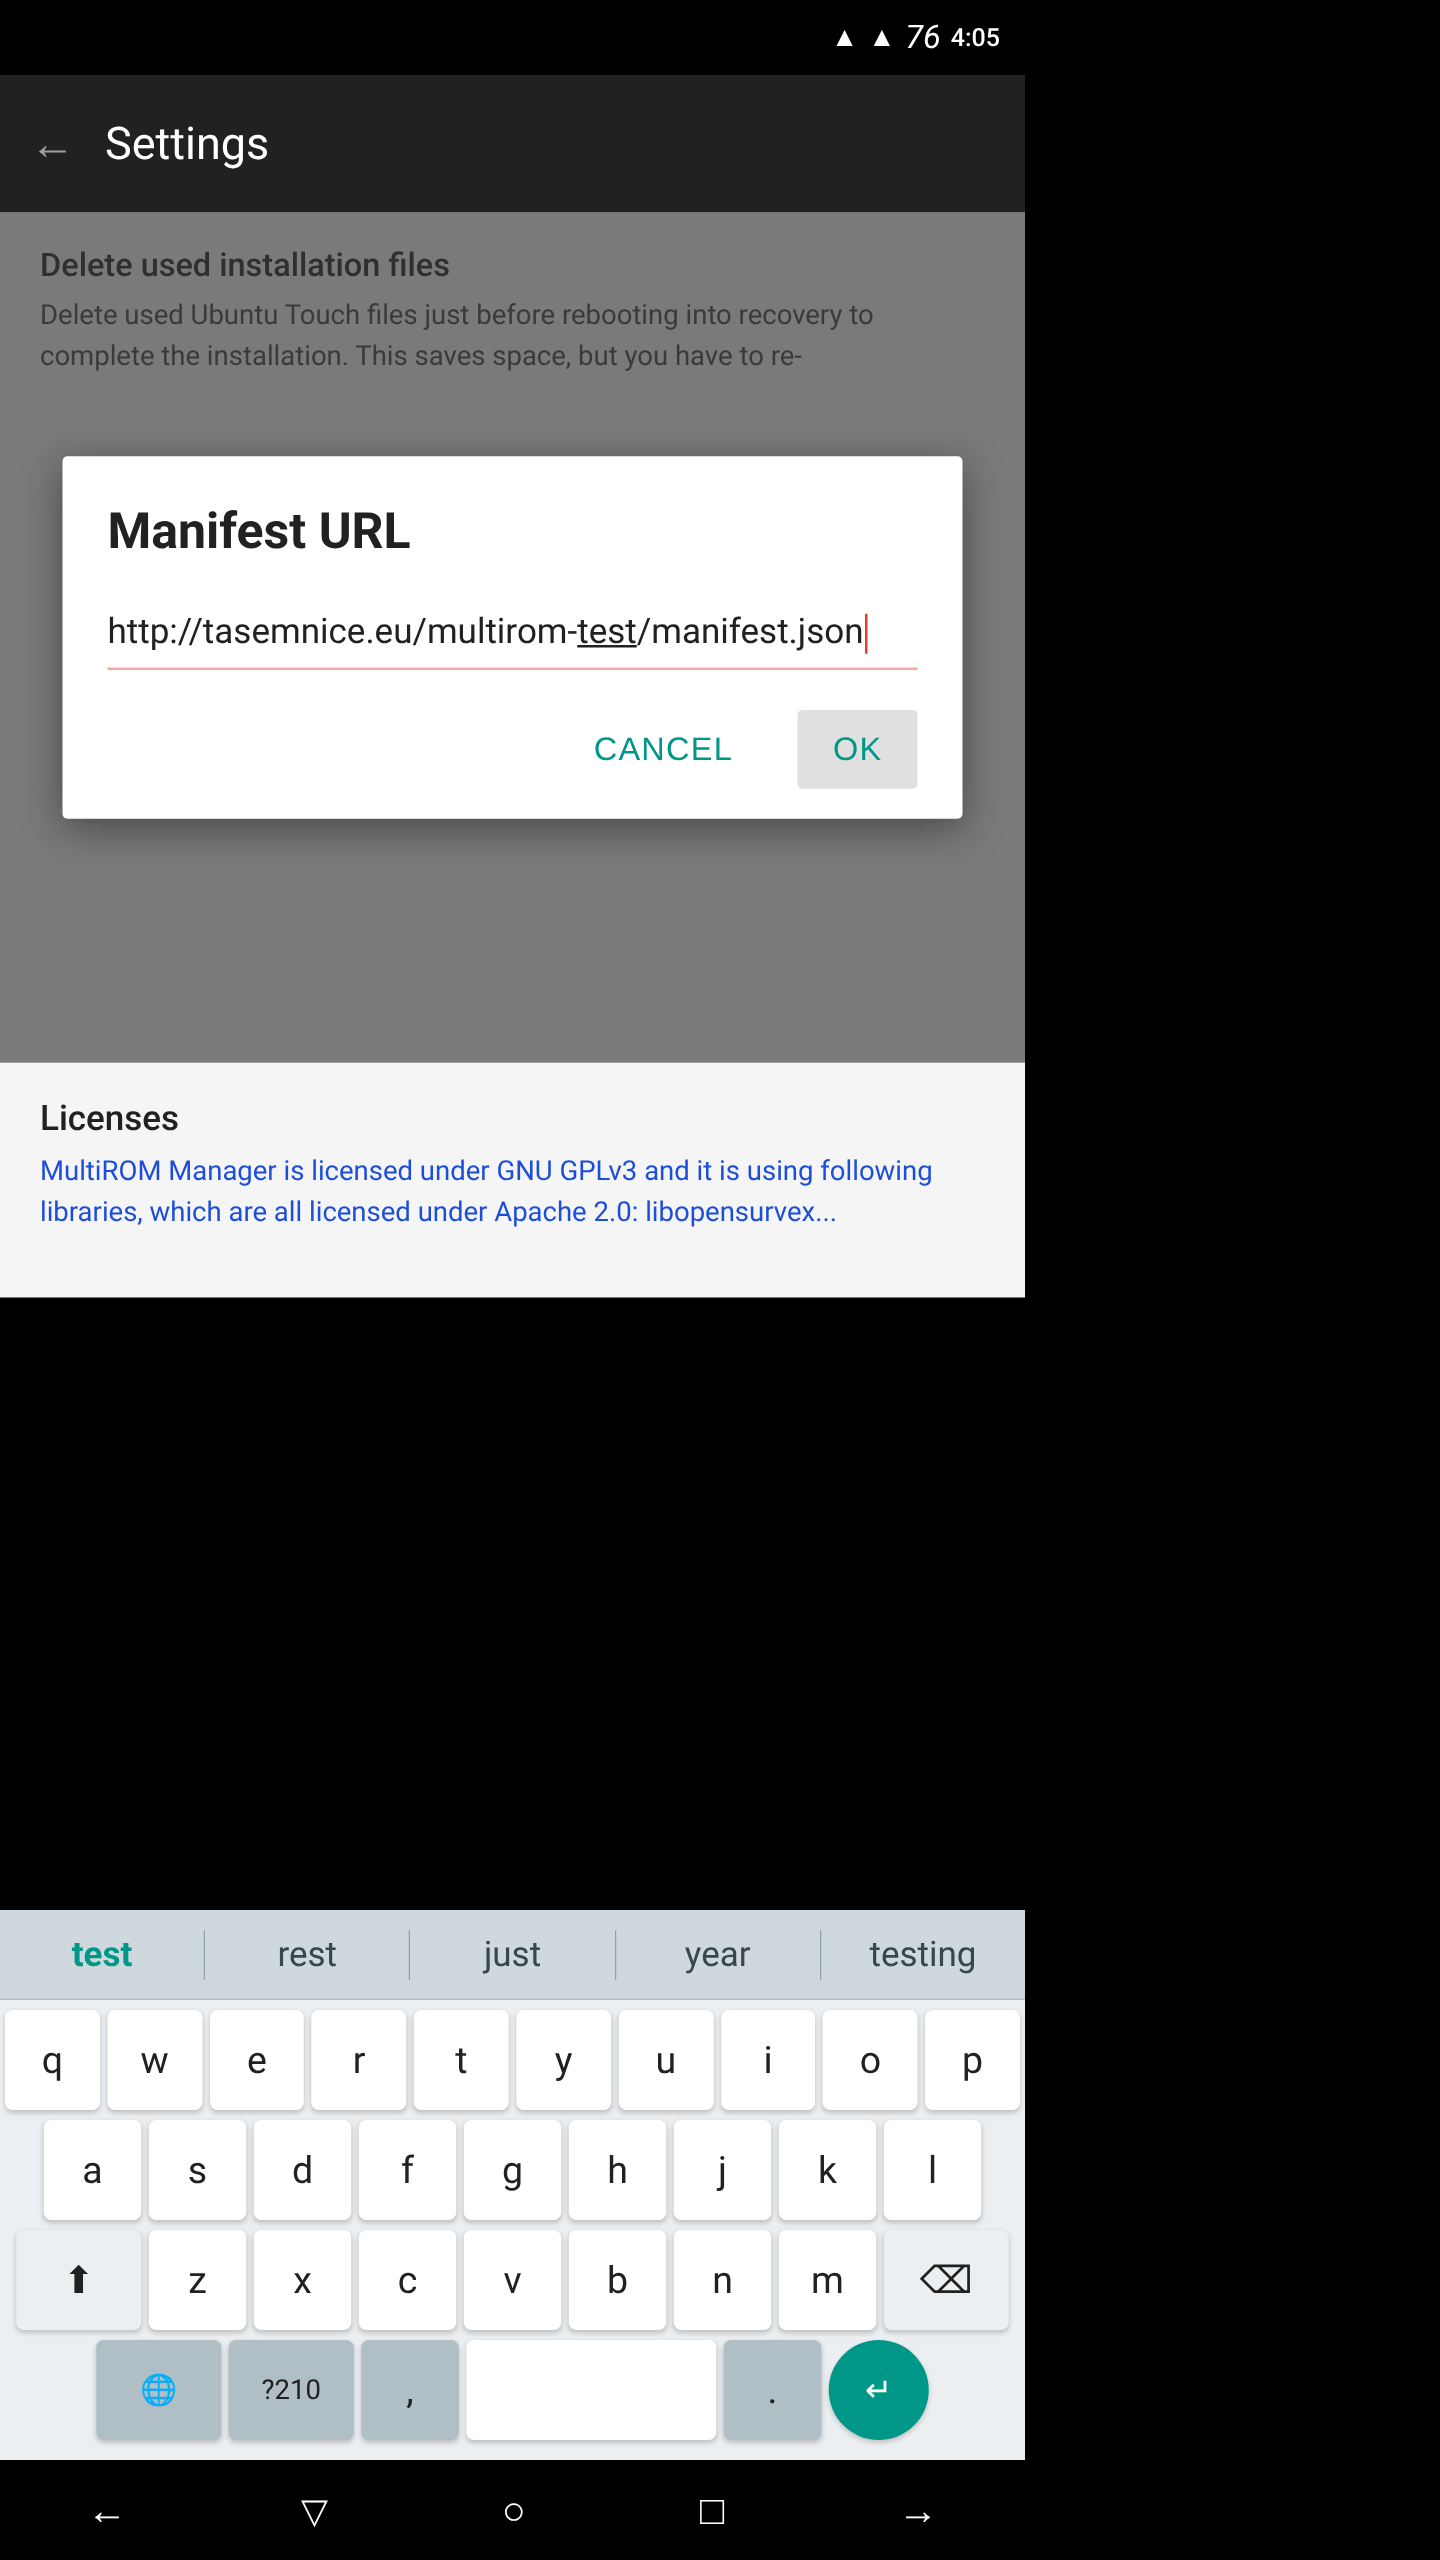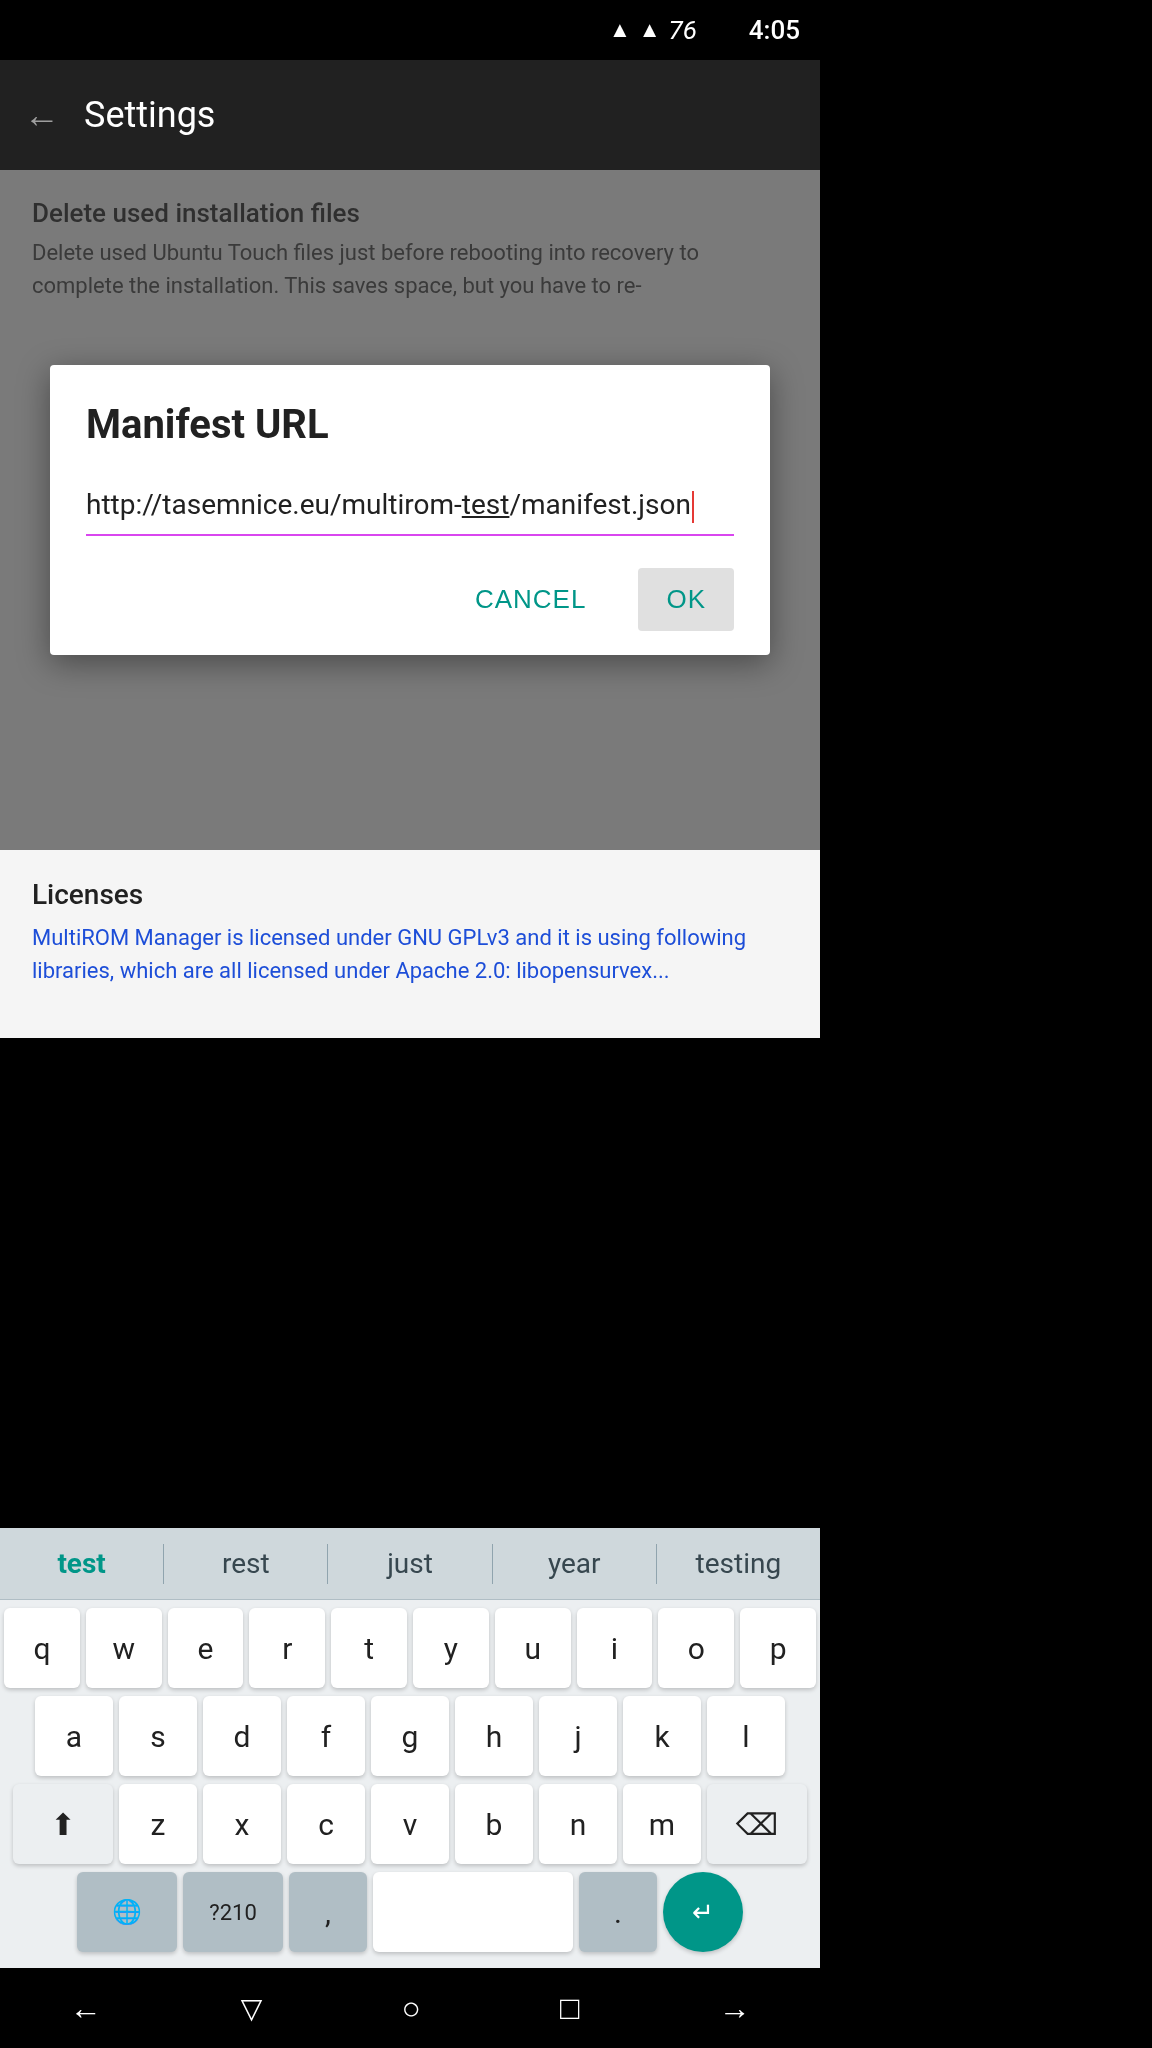--- a/index.html
+++ b/index.html
@@ -24,23 +24,22 @@
       padding: 0 20px;
       gap: 12px;
     }
     .status-icons {
       display: flex;
       align-items: center;
       gap: 8px;
     }
     .status-time {
       color: #fff;
-      font-size: 26px;
+      font-size: 20px;
       font-weight: 500;
-      margin-left: 44px;
     }
     .wifi-icon {
       color: #fff;
       font-size: 22px;
     }
     .signal-icon {
       color: #fff;
       font-size: 22px;
     }
     .battery-icon {
@@ -118,21 +117,21 @@
     }
 
     .dialog-title {
       font-size: 40px;
       font-weight: 700;
       color: #212121;
       margin-bottom: 28px;
     }
 
     .dialog-input-container {
-      border-bottom: 2px solid #d946ef;
+      border-bottom: 2px solid #fca5a5;
       margin-bottom: 32px;
     }
 
     .dialog-input-text {
       font-size: 28px;
       color: #212121;
       line-height: 1.5;
       padding: 8px 0;
     }
 

